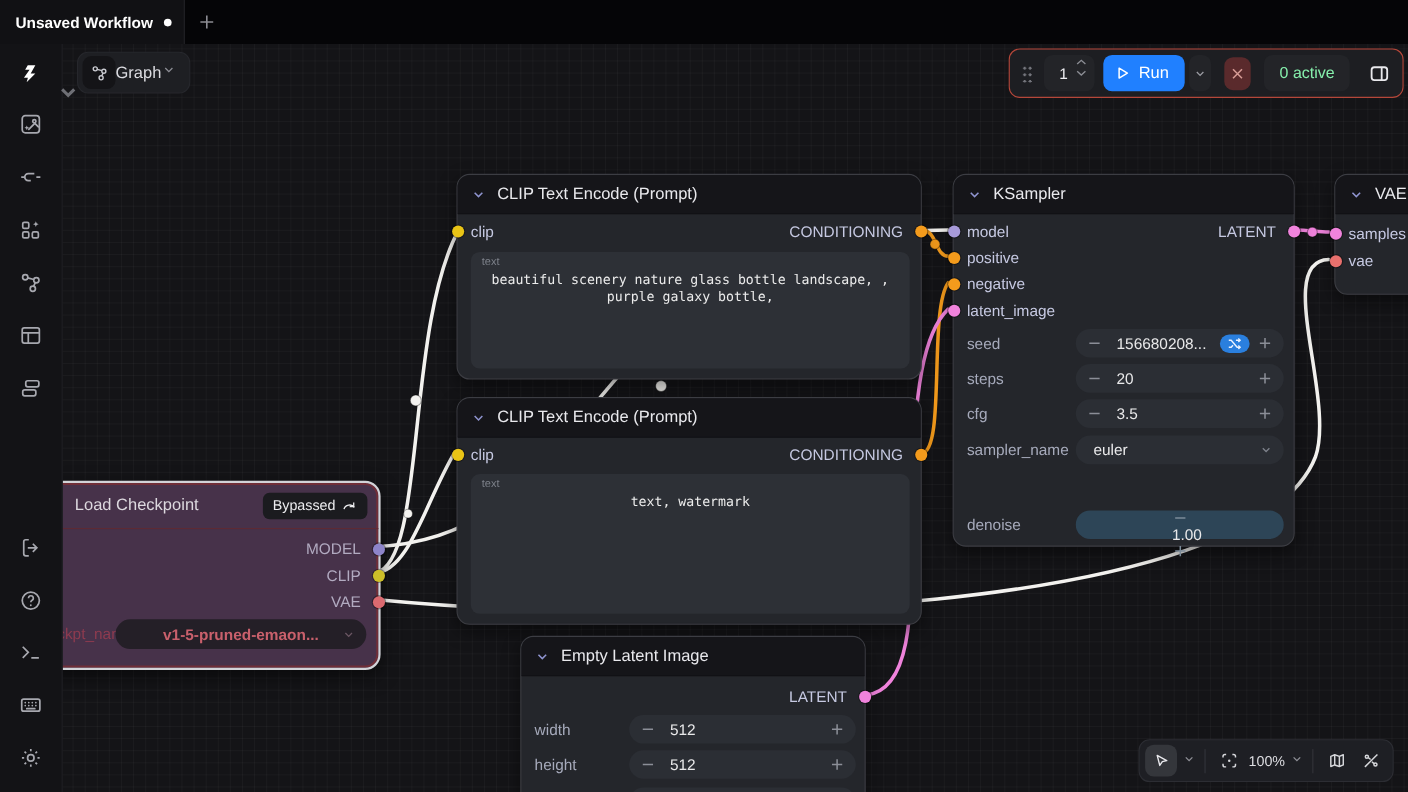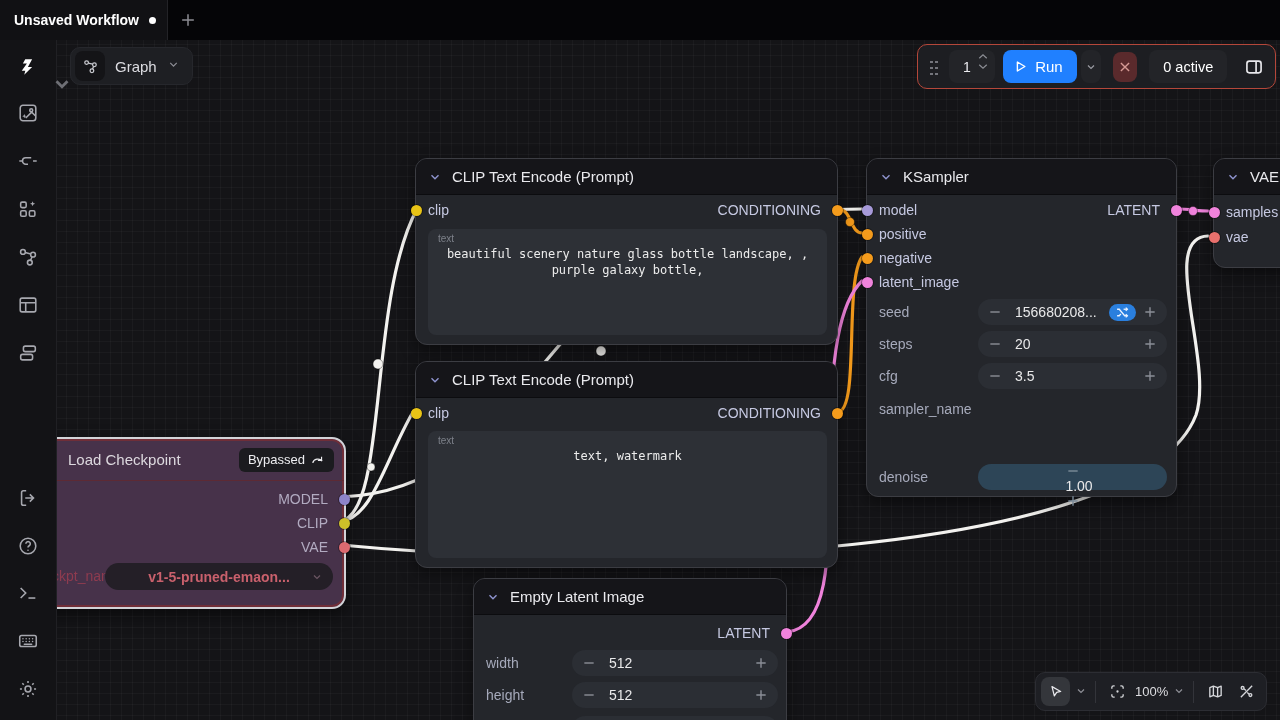--- a/index.html
+++ b/index.html
@@ -29,21 +29,21 @@
   .sidebar { position:absolute; left:0; top:40px; width:57px; height:680px; background:#131316;
     border-right:1px solid #202024; z-index:30; }
   .side-btn { position:absolute; left:11px; width:34px; height:34px; border-radius:8px;
     display:flex; align-items:center; justify-content:center; color:#a7a8af; }
   .side-btn svg { width:22px; height:22px; }
   .logo-chev { position:absolute; left:40px; top:23px; color:#6e6f75; }
 
   
   .graph-pill { position:absolute; left:70px; top:47px; height:38px; background:#1e1f23;
     border:1px solid #26272c; border-radius:10px; display:flex; align-items:center;
-    padding:0 12px 0 4px; gap:10px; z-index:20; }
+    padding:0 12px 0 4px; z-index:20; }
   .graph-pill .icon-sq { width:30px; height:30px; border-radius:8px; background:#141417;
     display:flex; align-items:center; justify-content:center; color:#c9cad0; }
   .graph-pill .lbl { color:#dcdce1; font-size:15px; }
   .chev { color:#8e8f96; }
 
   .queue-bar { position:absolute; left:917px; top:44px; width:359px; height:45px; background:#1d1e22;
     border:1.5px solid #b5473a; border-radius:10px; display:flex; align-items:center;
     padding:0 9px; gap:8px; z-index:20; }
   .drag-dots { width:10px; height:16px; background-image:radial-gradient(circle,#74757c 1.3px,transparent 1.5px);
     background-size:5px 6px; flex:0 0 auto; margin:0 2px; }
@@ -51,21 +51,21 @@
     display:flex; align-items:center; }
   .num-input .v { color:#ececf0; font-size:14px; margin-left:14px; }
   .spin { position:absolute; right:7px; top:3px; display:flex; flex-direction:column; gap:3px; color:#8b8d94; }
   .run-btn { height:33px; background:#2080ff; border-radius:8px; display:flex; align-items:center;
     padding:0 14px 0 10px; gap:7px; color:#fff; font-size:15px; }
   .run-chev { width:24px; height:33px; background:#232428; border-radius:8px; display:flex;
     align-items:center; justify-content:center; color:#9a9ba2; margin-left:-4px; }
   .x-btn { width:30px; height:30px; background:#5a2a2c; border-radius:8px; display:flex;
     align-items:center; justify-content:center; color:#d59a94; margin-left:4px; }
   .active-pill { height:33px; background:#232428; border-radius:8px; display:flex; align-items:center;
-    padding:0 14px; color:#ffffff; font-size:14.5px; margin-left:4px; white-space:nowrap; }
+    padding:0 14px; color:#86efac; font-size:14.5px; margin-left:4px; white-space:nowrap; }
   .panel-btn { width:30px; height:30px; display:flex; align-items:center; justify-content:center;
     color:#e8e8ec; margin-left:6px; }
 
   .zoom-bar { position:absolute; left:1035px; top:672px; width:232px; height:39px; background:#1e1f24;
     border:1px solid #2c2d33; border-radius:10px; display:flex; align-items:center; padding:0 5px;
     gap:5px; z-index:20; color:#d6d7db; }
   .cursor-btn { width:29px; height:29px; background:#34363b; border-radius:8px; display:flex;
     align-items:center; justify-content:center; color:#e8e8ec; }
   .vdiv { width:1px; height:22px; background:#33343a; margin:0 3px; }
   .zoom-lvl { font-size:13px; color:#dddde1; }
@@ -273,20 +273,28 @@
         <span class="sp"></span>
         <span class="pm">
             <svg width="14" height="14" viewBox="0 0 24 24" stroke="currentColor" stroke-width="2.4" fill="none">
               <path d="M12 4v16M4 12h16"></path>
             </svg>
           </span>
       </div>
     </div>
     <div class="wrow" style="top:237px;">
       <span class="wlabel">sampler_name</span>
+      <div class="pill combo" style="left:111px; width:189px;">
+        <span class="val">euler</span>
+        <span class="cchev">
+            <svg width="12" height="12" viewBox="0 0 24 24" fill="none" stroke="currentColor" stroke-width="2.4">
+              <path d="M6 9l6 6 6-6"></path>
+            </svg>
+          </span>
+      </div>
     </div>
     <div class="wrow" style="top:305px;">
       <span class="wlabel">denoise</span>
       <div class="pill hi" style="left:111px; width:189px;">
         <span class="pm" style="color:#7b8b99;">
             <svg width="14" height="14" viewBox="0 0 24 24" stroke="currentColor" stroke-width="2.4" fill="none">
               <path d="M4 12h16"></path>
             </svg>
           </span>
         <span class="val">1.00</span>

